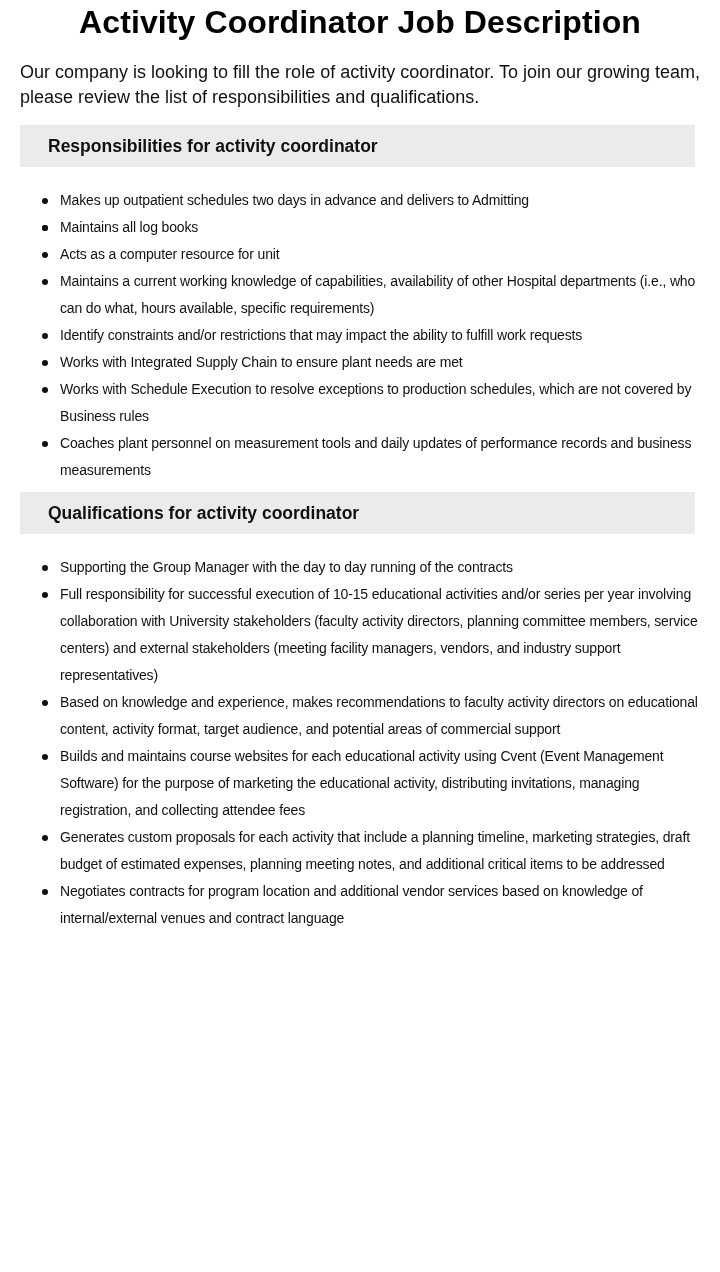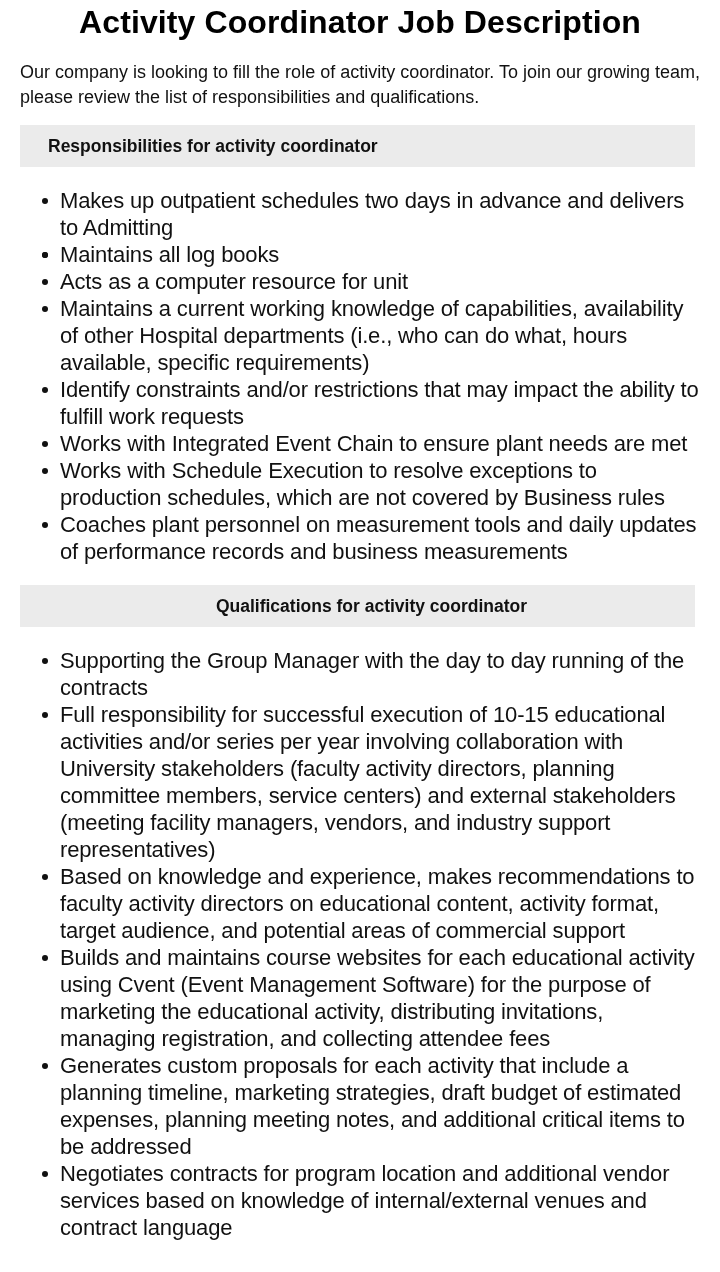--- a/index.html
+++ b/index.html
@@ -41,32 +41,31 @@
       background: #ebebeb;
       padding-left: 28px;
       box-sizing: border-box;
       display: flex;
       align-items: center;
       font-size: 17.5px;
       font-weight: bold;
       color: #111;
     }
     .section-header.second {
-      margin-top: 20px;
-      justify-content: center;
+      margin-top: 8px;
     }
     ul.items {
       list-style: none;
       margin: 20px 20px 0 20px;
       padding: 0;
     }
     ul.items li {
       position: relative;
       padding-left: 40px;
-      font-size: 22px;
+      font-size: 14px;
       line-height: 27px;
       color: #111;
       letter-spacing: -0.15px;
     }
     ul.items li .bullet {
       position: absolute;
       left: 22px;
       top: 11px;
       width: 6px;
       height: 6px;
@@ -84,21 +83,21 @@
   <div class="section-header">
     <span>Responsibilities for activity coordinator</span>
   </div>
   <ul class="items">
     <li><span class="bullet"></span><span>Makes up outpatient schedules two days in advance and delivers to Admitting</span></li>
     <li><span class="bullet"></span></li>
     <li><span class="bullet"></span><span>Maintains all log books</span></li>
     <li><span class="bullet"></span><span>Acts as a computer resource for unit</span></li>
     <li><span class="bullet"></span><span>Maintains a current working knowledge of capabilities, availability of other Hospital departments (i.e., who can do what, hours available, specific requirements)</span></li>
     <li><span class="bullet"></span><span>Identify constraints and/or restrictions that may impact the ability to fulfill work requests</span></li>
-    <li><span class="bullet"></span><span>Works with Integrated Event Chain to ensure plant needs are met</span></li>
+    <li><span class="bullet"></span><span>Works with Integrated Supply Chain to ensure plant needs are met</span></li>
     <li><span class="bullet"></span><span>Works with Schedule Execution to resolve exceptions to production schedules, which are not covered by Business rules</span></li>
     <li><span class="bullet"></span><span>Coaches plant personnel on measurement tools and daily updates of performance records and business measurements</span></li>
   </ul>
 
   <div class="section-header second">
     <span>Qualifications for activity coordinator</span>
   </div>
   <ul class="items">
     <li><span class="bullet"></span><span>Supporting the Group Manager with the day to day running of the contracts</span></li>
     <li><span class="bullet"></span><span>Full responsibility for successful execution of 10-15 educational activities and/or series per year involving collaboration with University stakeholders (faculty activity directors, planning committee members, service centers) and external stakeholders (meeting facility managers, vendors, and industry support representatives)</span></li>

